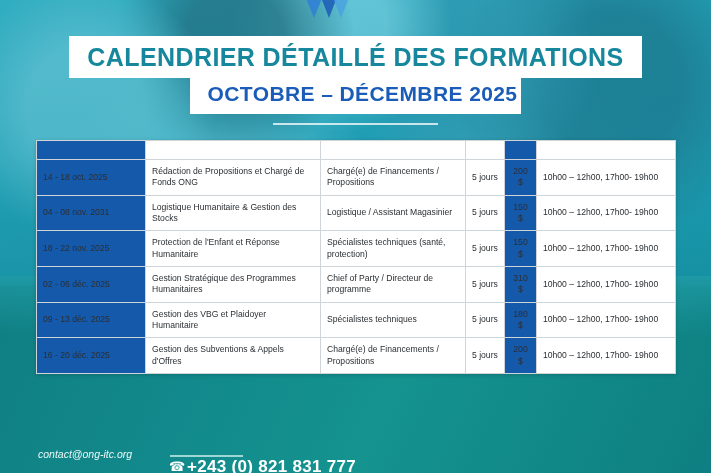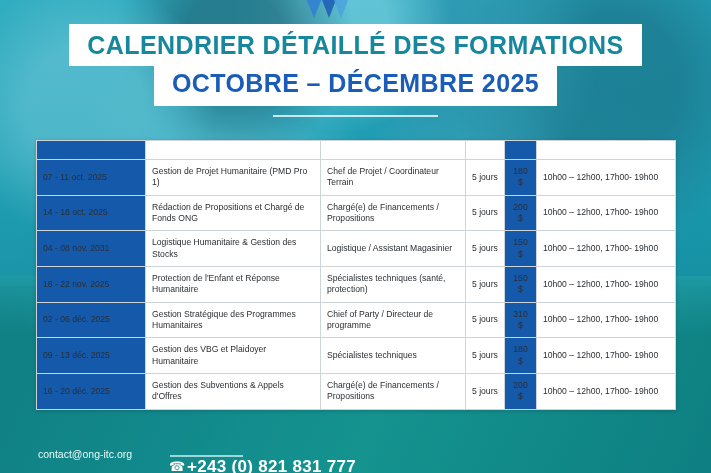--- a/index.html
+++ b/index.html
@@ -49,23 +49,24 @@
   
   #title-block{position:absolute;left:0;top:24px;width:711px;}
   .title-line{
     display:block;background:#ffffff;color:#16879c;
     font-weight:bold;letter-spacing:.4px;white-space:nowrap;
     width:max-content;margin:0 auto;
   }
   .title-1{
     font-size:25px;line-height:1;padding:9px 18px 8px 18px;
     color:#16879c;
+    margin-top:12px;
   }
   .title-2{
-    font-size:25px;line-height:1;padding:6px 18px 10px 18px;
+    font-size:21px;line-height:1;padding:6px 4px 10px 18px;
     color:#1a5cb8;margin-top:-1px;
   }
   .title-rule{
     width:165px;height:2px;background:rgba(255,255,255,.75);
     margin:9px auto 0 auto;
   }
 
   
   #schedule{
     position:absolute;left:36px;top:140px;width:639px;
@@ -89,21 +90,21 @@
   th.hd-price,td.cell-price{background:#1559ab;color:#ffffff;border-color:#3f7cc0;text-align:center;}
   td.cell-date{font-size:8.6px;padding-left:8px;white-space:nowrap;}
   td.cell-dur{text-align:left;white-space:nowrap;}
   td.cell-time{white-space:nowrap;}
   tbody tr{height:30px;}
 
   
   #footer{position:absolute;left:0;bottom:0;width:711px;height:30px;}
   .f-mail{
     position:absolute;left:38px;bottom:13px;
-    color:#eafaf8;font-size:10.5px;
+    color:#eafaf8;font-size:10.5px;font-style:italic;
   }
   .f-phone{
     position:absolute;left:187px;bottom:-4px;
     color:#ffffff;font-size:17px;font-weight:bold;letter-spacing:.3px;
     white-space:nowrap;
   }
   .f-phone-icon{
     position:absolute;left:169px;bottom:-1px;width:12px;height:15px;
     color:#ffffff;font-size:13px;line-height:15px;
   }
@@ -146,28 +147,20 @@
       <th class="hd-date"></th>
       <th class="hd-plain"></th>
       <th class="hd-plain"></th>
       <th class="hd-plain"></th>
       <th class="hd-price"></th>
       <th class="hd-plain"></th>
     </tr>
   </thead>
   <tbody id="schedule-body">
       <tr>
-        <td class="cell-date">07 - 11 oct. 2025</td>
-        <td class="cell-title">Gestion de Projet Humanitaire (PMD Pro 1)</td>
-        <td class="cell-aud">Chef de Projet / Coordinateur Terrain</td>
-        <td class="cell-dur">5 jours</td>
-        <td class="cell-price">180 $</td>
-        <td class="cell-time">10h00 – 12h00, 17h00- 19h00</td>
-      </tr>
-      <tr>
         <td class="cell-date">14 - 18 oct. 2025</td>
         <td class="cell-title">Rédaction de Propositions et Chargé de Fonds ONG</td>
         <td class="cell-aud">Chargé(e) de Financements / Propositions</td>
         <td class="cell-dur">5 jours</td>
         <td class="cell-price">200 $</td>
         <td class="cell-time">10h00 – 12h00, 17h00- 19h00</td>
       </tr>
       <tr>
         <td class="cell-date">04 - 08 nov. 2031</td>
         <td class="cell-title">Logistique Humanitaire &amp; Gestion des Stocks</td>

